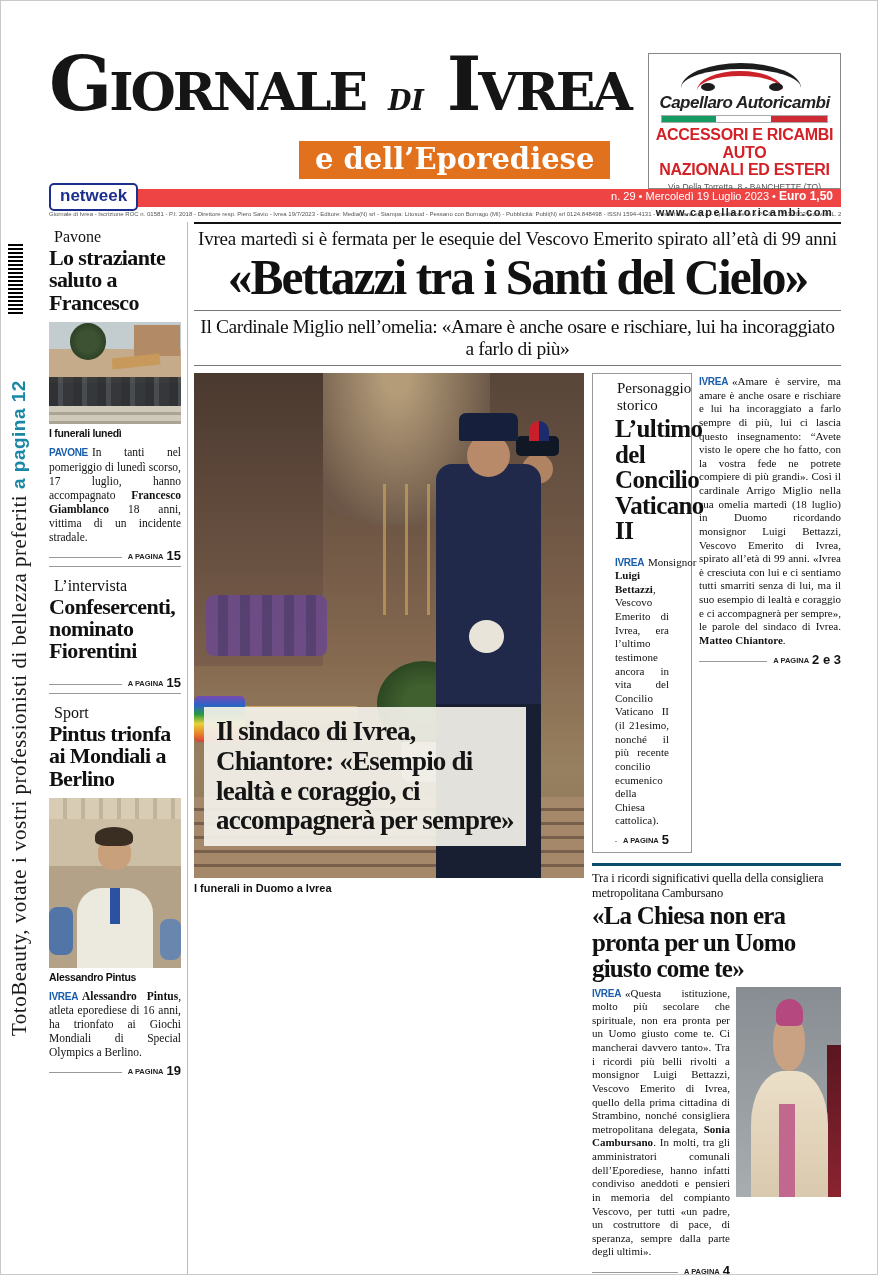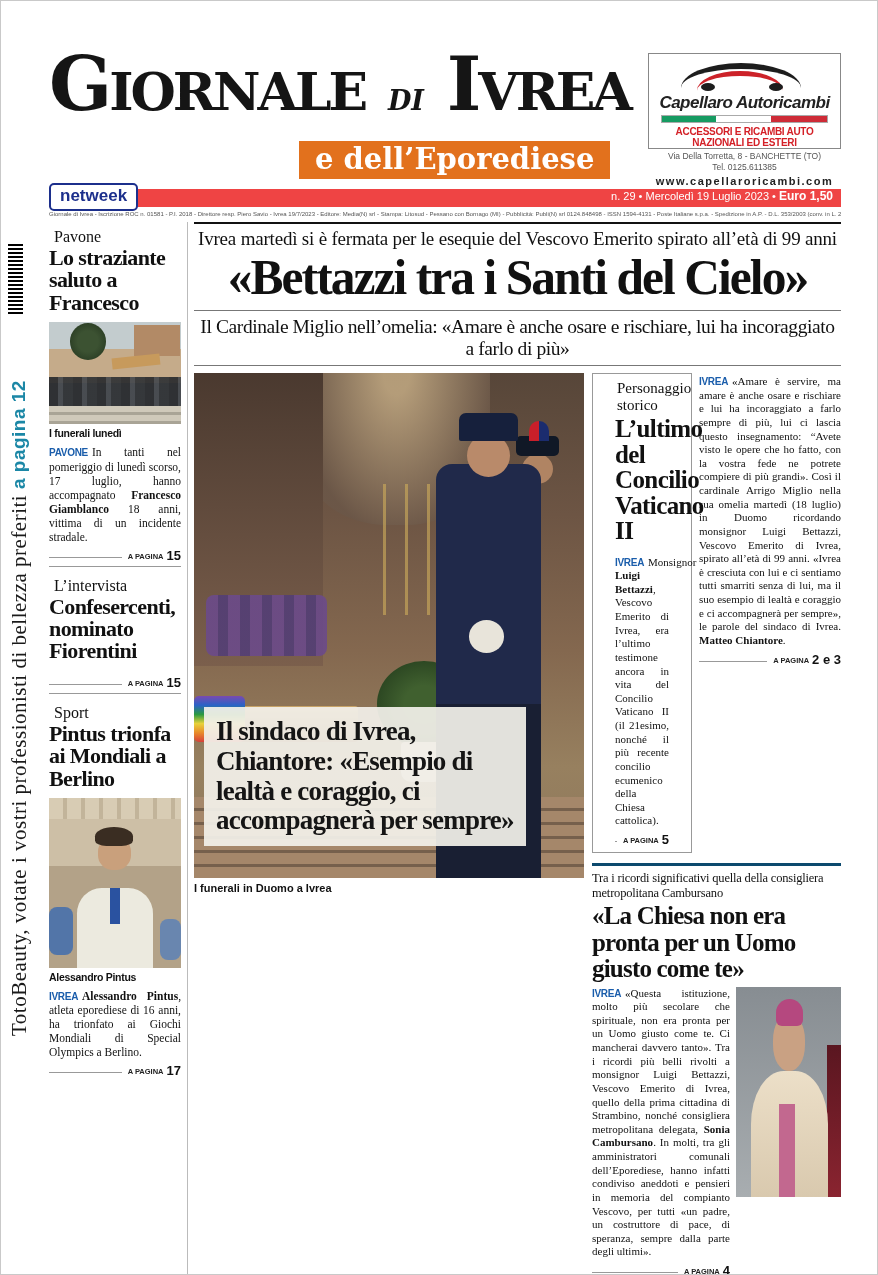--- a/index.html
+++ b/index.html
@@ -17,33 +17,33 @@
 
   .content { position:absolute; left:48px; top:36px; width:792px; }
 
   
   .masthead-row { position:relative; height:152px; }
   .logo-main { font-family:"DejaVu Serif",serif; font-weight:bold; font-variant:small-caps;
                font-size:74px; letter-spacing:-3px; line-height:.95; color:#151515; padding-top:12px; }
   .logo-di { font-size:38px; font-style:italic; letter-spacing:0; }
   .logo-sub { position:absolute; left:250px; top:104px; background:#e2711d; color:#fff;
               font-family:"DejaVu Serif",serif; font-weight:bold; font-size:29px; padding:1px 16px 3px; }
-  .capellaro { position:absolute; right:0; top:16px; width:193px; height:96px; border:1px solid #888;
+  .capellaro { position:absolute; right:0; top:16px; width:193px; height:136px; border:1px solid #888;
                background:#fff; text-align:center; font-family:"Liberation Sans",sans-serif;
                padding:3px 4px; box-sizing:border-box; }
   .car-swoosh { position:relative; height:34px; }
   .car-swoosh i { position:absolute; display:block; border-radius:50%; }
   .arc1 { left:28px; top:6px; width:120px; height:44px; border-top:6px solid #1d1d1d; }
   .arc2 { left:44px; top:14px; width:86px; height:34px; border-top:5px solid #cc2229; }
   .wheel1,.wheel2 { width:14px; height:8px; background:#1d1d1d; border-radius:7px 7px 0 0; top:26px; }
   .wheel1 { left:48px; } .wheel2 { left:116px; }
   .cap-name { font-style:italic; font-weight:bold; font-size:17px; letter-spacing:-.5px; color:#222; padding-top:2px; }
   .cap-flag { height:6px; margin:2px 8px 3px; border:1px solid #aaa;
               background:linear-gradient(90deg,#169b62 0 33%,#fff 33% 66%,#ce2b37 66%); }
-  .cap-line { color:#d42027; font-weight:bold; font-size:10px; line-height:1.1; letter-spacing:-.3px; }
+  .cap-line { color:#d42027; font-weight:bold; font-size:16px; line-height:1.1; letter-spacing:-.3px; }
   .cap-addr { font-size:8.5px; color:#555; padding-top:3px; line-height:1.3; }
   .cap-site { font-weight:bold; font-size:11px; letter-spacing:1.5px; color:#222; padding-top:2px; }
 
   
   .nw-bar { position:relative; height:18px; background:#ef4444; display:flex; align-items:flex-start; }
   .nw-logo { background:#fff; border:2px solid #1c2f8c; border-radius:5px; padding:0 9px;
              font-family:"Liberation Sans",sans-serif; font-weight:bold; font-size:17px; color:#1c2f8c;
              height:24px; line-height:22px; margin-top:-6px; }
   .nw-edition { margin-left:auto; color:#fff; font-family:"Liberation Sans",sans-serif; font-size:11px; padding-right:8px; }
   .nw-edition b { font-size:12px; }
@@ -256,21 +256,21 @@
               <i class="pt-head"></i>
               <i class="pt-hair"></i>
           </div>
           <div class="sb-caption">Alessandro Pintus</div>
           <div class="sb-body">
             <span class="story-label">IVREA</span><span></span><span class="bname">Alessandro Pintus</span><span>, atleta eporediese di 16 anni, ha trionfato ai Giochi Mondiali di Special Olympics a Berlino.</span>
           </div>
           <div class="pageref">
             <span class="line"></span>
             <span class="lbl">A PAGINA</span>
-            <span class="num">17</span>
+            <span class="num">19</span>
           </div>
         </div>
       </div>
 
       <div class="main-col">
 
         <div class="lead">
           <div class="lead-kicker">Ivrea martedì si è fermata per le esequie del Vescovo Emerito spirato all’età di 99 anni</div>
           <div class="lead-headline">«Bettazzi tra i Santi del Cielo»</div>
           <div class="lead-subhead">Il Cardinale Miglio nell’omelia: «Amare è anche osare e rischiare, lui ha incoraggiato a farlo di più»</div>

